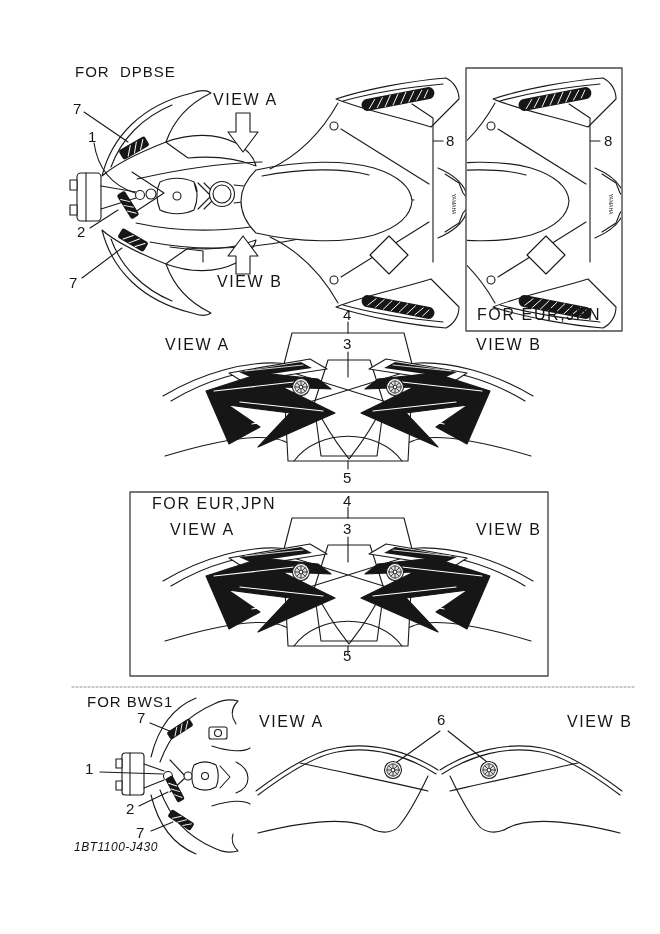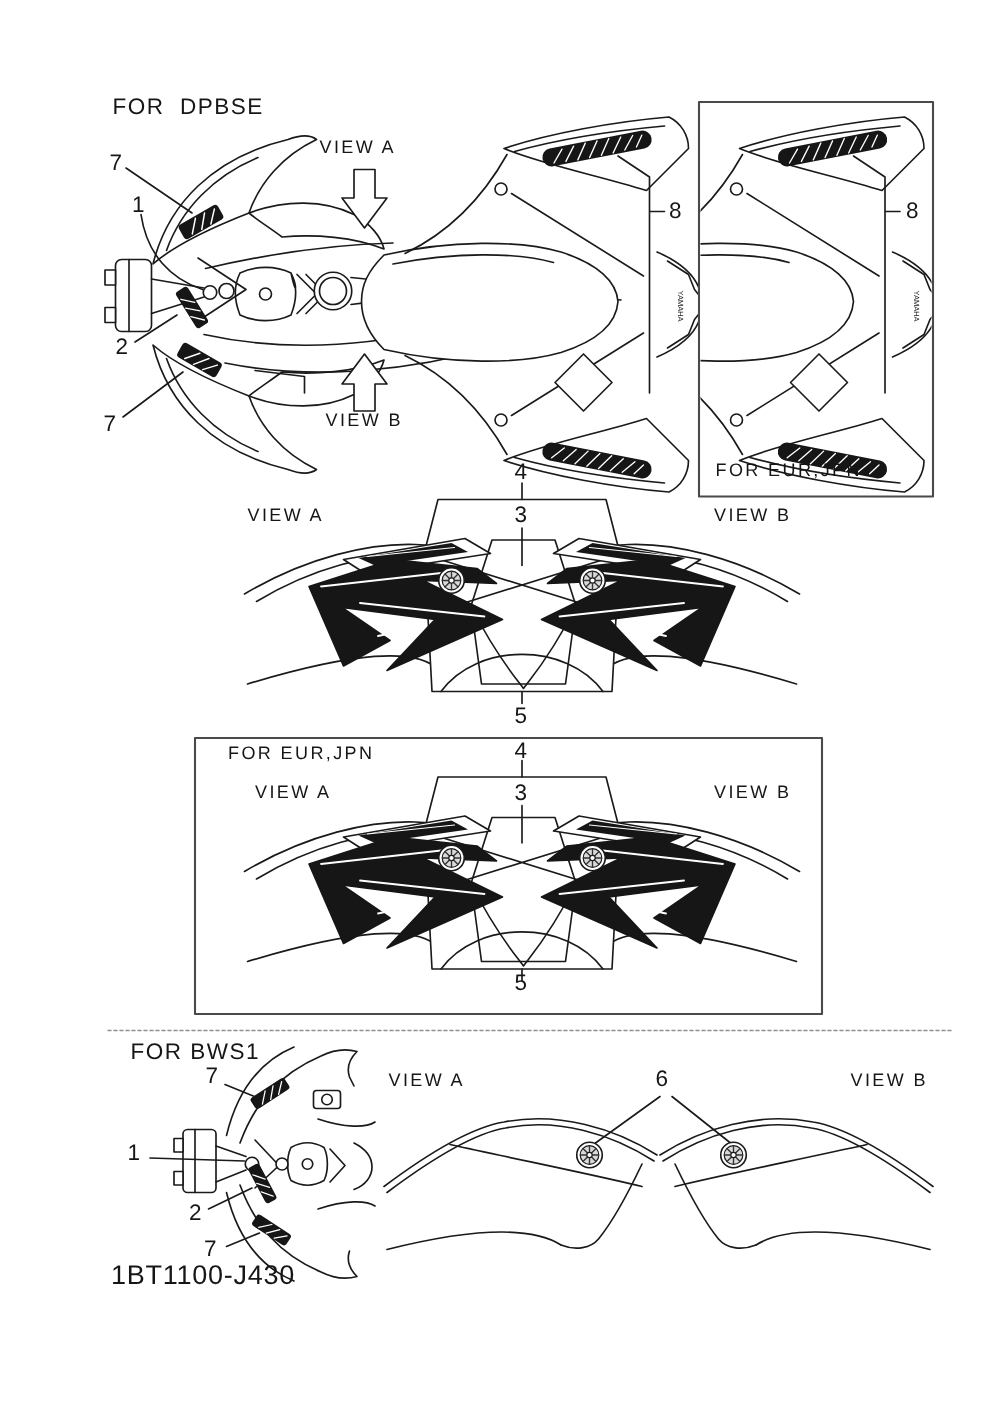--- a/index.html
+++ b/index.html
@@ -1,23 +1,23 @@
 <!DOCTYPE html>
 <html><head>
 <meta charset="utf-8">
 <style>
   html,body{margin:0;padding:0;background:#fff;}
   .page{position:relative;width:660px;height:934px;background:#fff;overflow:hidden;
         font-family:"Liberation Sans",sans-serif;color:#161616;}
   svg.art{position:absolute;left:0;top:0;}
   .lbl{position:absolute;line-height:1;white-space:pre;color:#161616;}
   .title{font-size:15px;letter-spacing:1px;}
-  .view{font-size:12px;letter-spacing:1.6px;}
+  .view{font-size:16px;letter-spacing:1.6px;}
   .num{font-size:15px;letter-spacing:0;}
-  .code{font-size:18px;letter-spacing:0.5px;}
+  .code{font-size:12px;letter-spacing:0.5px;font-style:italic;}
 </style>
 </head>
 <body>
 
 <div class="page">
 
 <svg class="art" width="660" height="934" viewBox="0 0 660 934" fill="none" stroke="#1a1a1a" stroke-width="1.1" stroke-linecap="round" stroke-linejoin="round">
 
   <defs>
 

